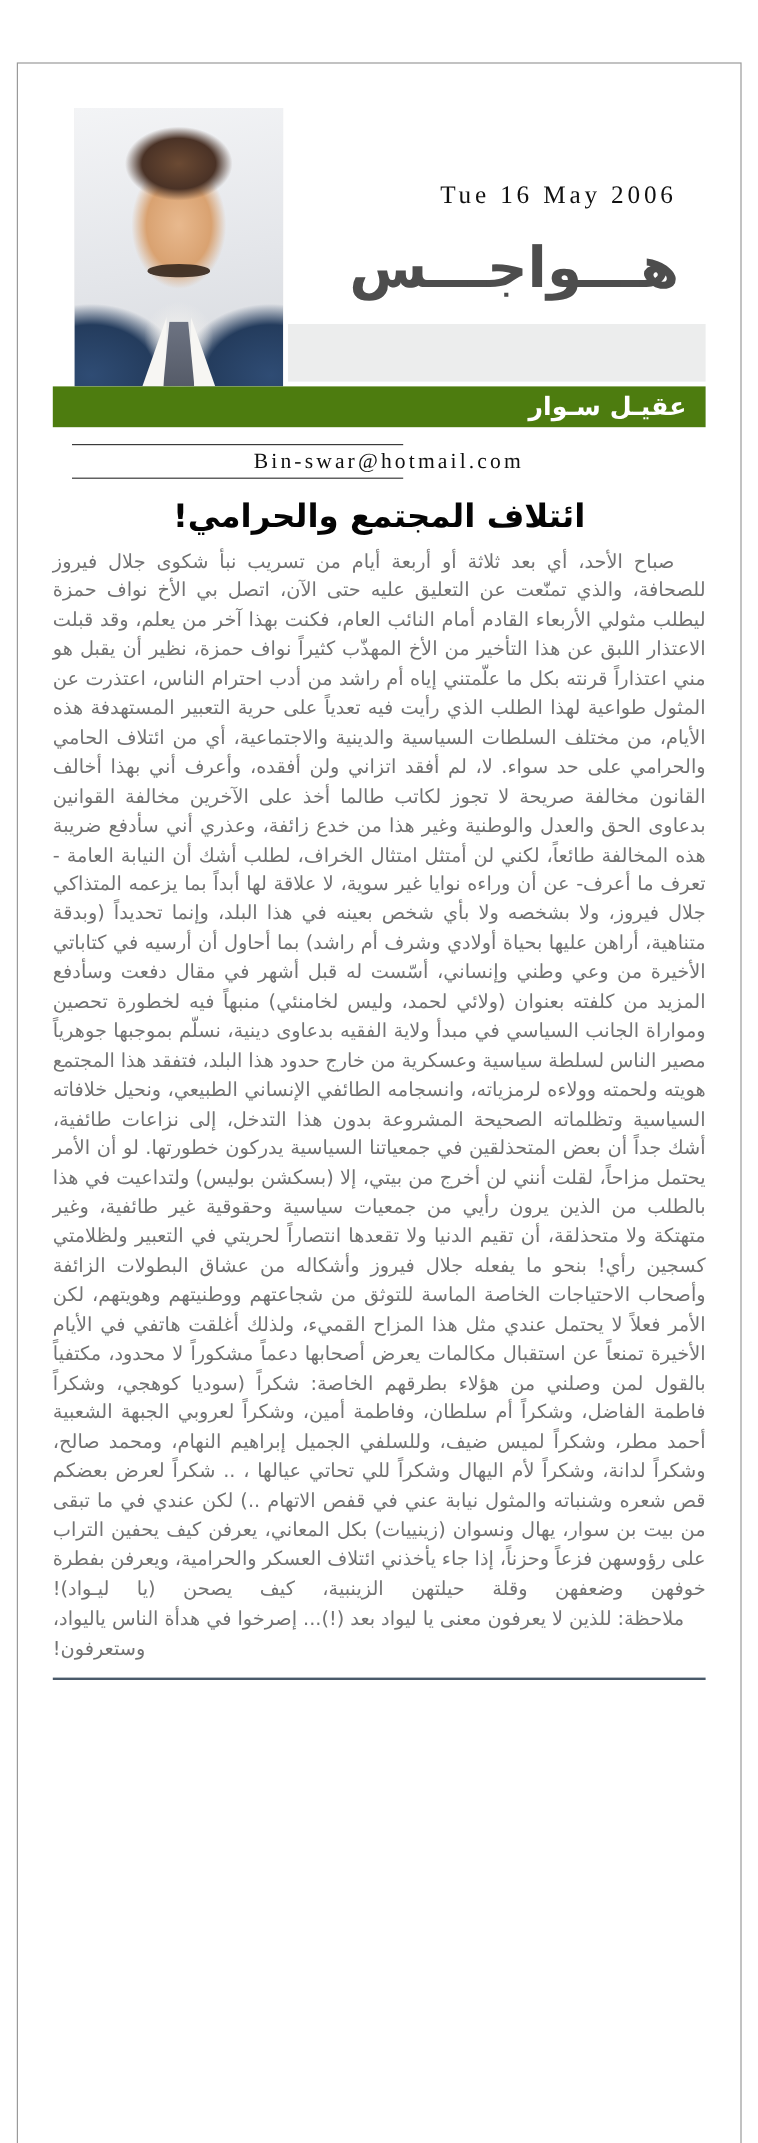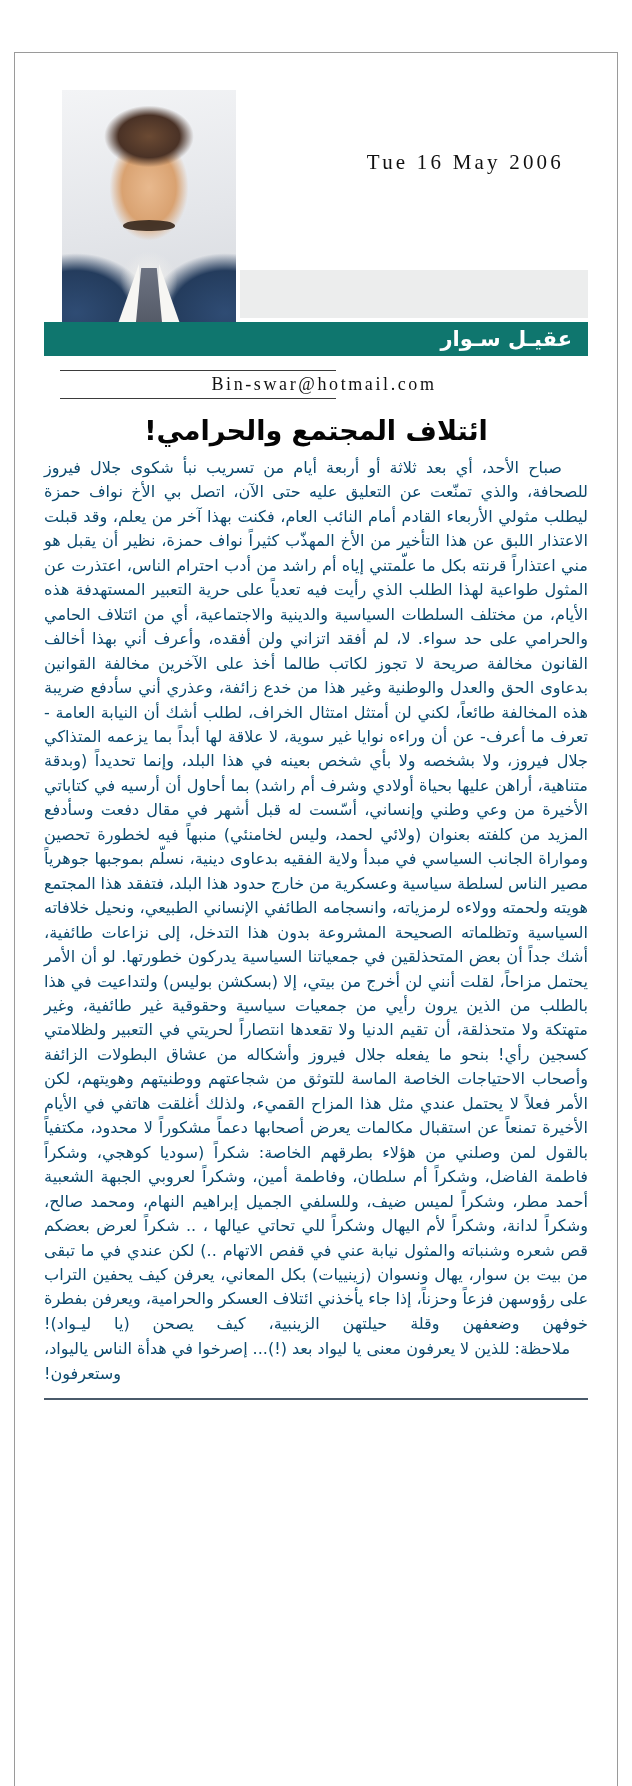--- a/index.html
+++ b/index.html
@@ -136,21 +136,21 @@
     left: 196px;
     top: 198px;
     height: 48px;
     background: #eceded;
   }
 
   .author-bar {
     position: relative;
     margin-top: 0;
     height: 34px;
-    background: #0f766e;
+    background: #4d7c0f;
     display: flex;
     align-items: center;
     justify-content: flex-start;
     padding: 0 16px;
   }
   .author-bar .author-name {
     color: #ffffff;
     font-family: "DejaVu Sans", "Liberation Sans", sans-serif;
     font-size: 21px;
     font-weight: bold;
@@ -189,21 +189,21 @@
     font-weight: bold;
     color: #050505;
     letter-spacing: 0;
   }
 
   
   .body-text {
     font-family: "DejaVu Sans", "Liberation Sans", sans-serif;
     font-size: 16.1px;
     line-height: 1.52;
-    color: #0c4a6e;
+    color: #737373;
     text-align: justify;
     text-align-last: justify;
     direction: rtl;
     word-spacing: -0.5px;
   }
   .body-text p {
     margin: 0;
     text-indent: 26px;
   }
   .body-text p + p {
@@ -236,20 +236,21 @@
       <div class="portrait">
         <div class="photo"></div>
         <div class="collarL"></div>
         <div class="collarR"></div>
         <div class="tie"></div>
         <div class="moustache"></div>
       </div>
 
       <div class="date-line">Tue 16 May 2006</div>
 
+      <div class="masthead-title">هـــواجـــس</div>
     </div>
 
     <div class="author-bar">
       <span class="author-name">عقيـل سـوار</span>
     </div>
 
     <div class="email-block">
       <div class="email-rule"></div>
       <div class="email-text">Bin-swar@hotmail.com</div>
       <div class="email-rule"></div>

